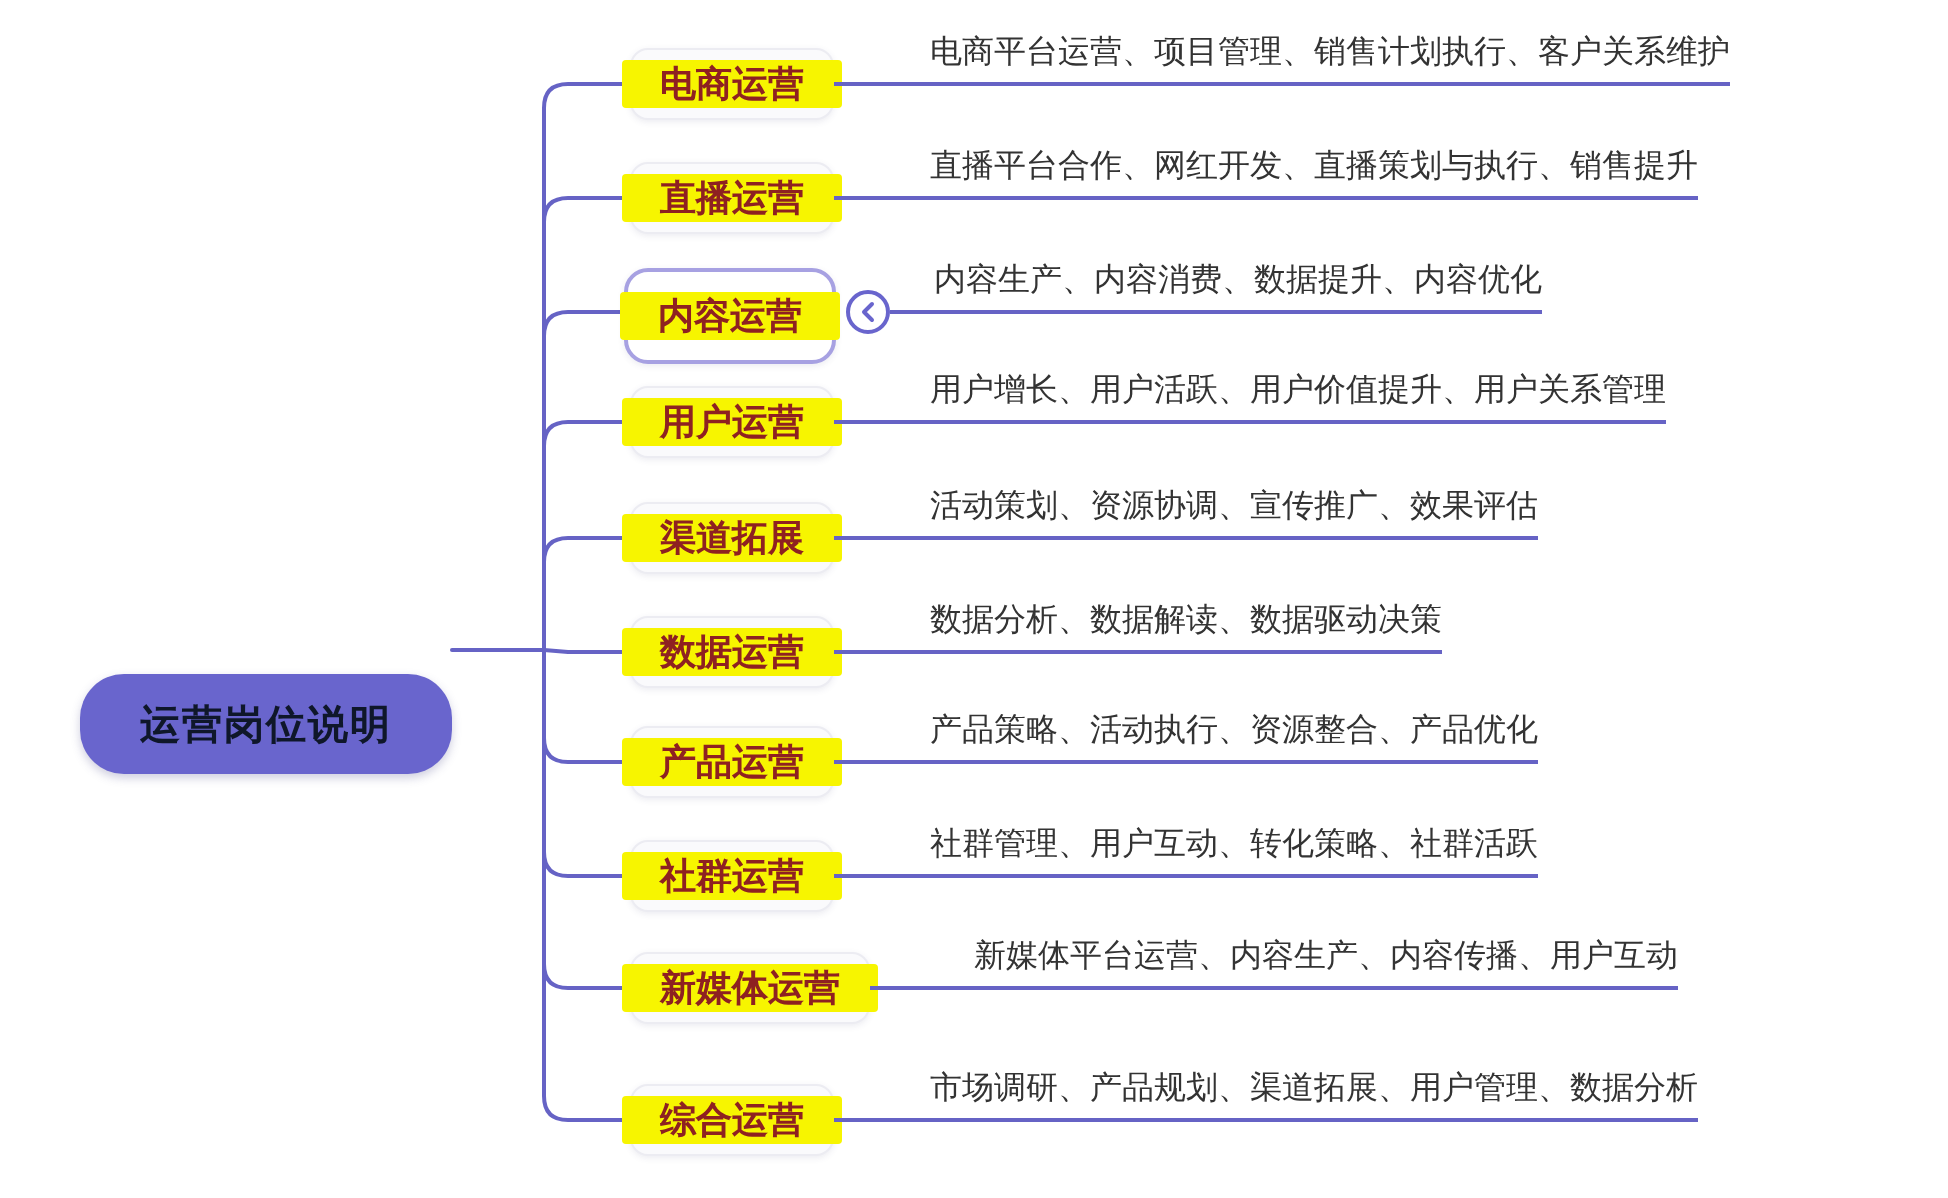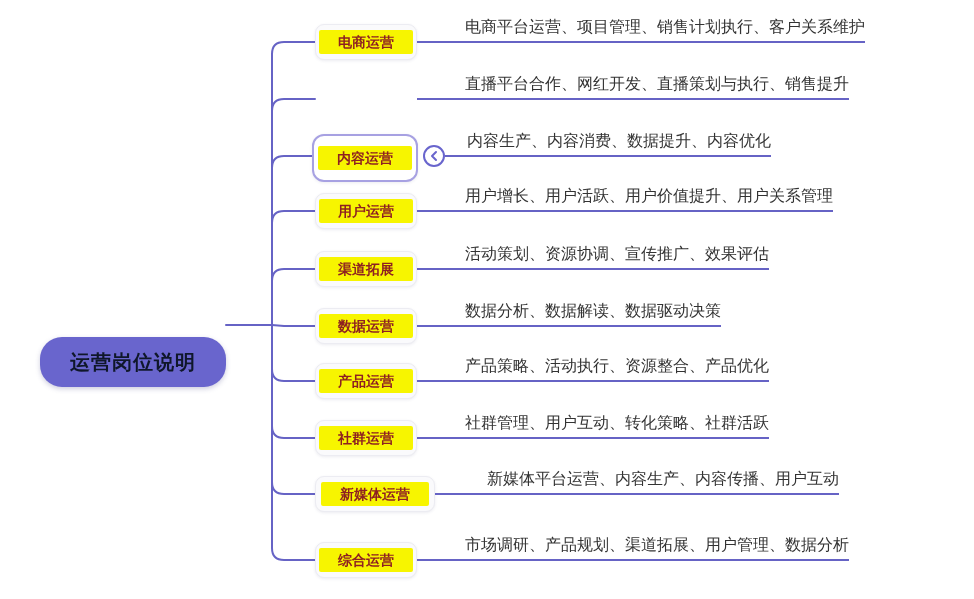--- a/index.html
+++ b/index.html
@@ -14,21 +14,21 @@
     font-weight:bold;display:flex;align-items:center;justify-content:center;
     letter-spacing:1px;box-shadow:0 2px 5px rgba(80,80,140,.28);cursor:pointer;margin-top:37px;
   }
   .node{
     position:absolute;box-sizing:border-box;background:#fafafc;
     border:1px solid #ececf2;border-radius:9px;
     box-shadow:0 1px 3px rgba(70,70,120,.10);
     display:flex;align-items:center;justify-content:center;cursor:pointer;
   }
   .node .mark{
-    background:#f7f500;color:#8e2121;font-weight:bold;font-size:14px;
+    background:#f7f500;color:#8e2121;font-weight:bold;font-size:18px;
     line-height:24px;padding:0 19px;border-radius:2px;white-space:nowrap;
   }
   .node.bordered{border:2px solid #a7a1e2;border-radius:12px;background:#ffffff;}
   .desc{
     position:absolute;border-bottom:2px solid #6663c5;padding-bottom:4px;
     font-size:16px;line-height:21px;color:#333333;white-space:nowrap;cursor:pointer;
   }
   .toggle{
     position:absolute;left:423px;top:145px;width:22px;height:22px;
     box-sizing:border-box;border-radius:50%;background:#ffffff;
@@ -52,20 +52,23 @@
     <path d="M272,325 V369 Q272,381 284,381 H315"></path>
     <path d="M272,325 V426 Q272,438 284,438 H315"></path>
     <path d="M272,325 V482 Q272,494 284,494 H315"></path>
     <path d="M272,325 V548 Q272,560 284,560 H315"></path>
   </svg>
 
   <div class="root">运营岗位说明</div>
 
   <div class="node" style="left:315px;top:24px;width:102px;height:36px">
     <span class="mark">电商运营</span>
+  </div>
+  <div class="node" style="left:315px;top:81px;width:102px;height:36px">
+    <span class="mark">直播运营</span>
   </div>
   <div class="node bordered" style="left:312px;top:134px;width:106px;height:48px">
     <span class="mark">内容运营</span>
   </div>
   <div class="node" style="left:315px;top:193px;width:102px;height:36px">
     <span class="mark">用户运营</span>
   </div>
   <div class="node" style="left:315px;top:251px;width:102px;height:36px">
     <span class="mark">渠道拓展</span>
   </div>

